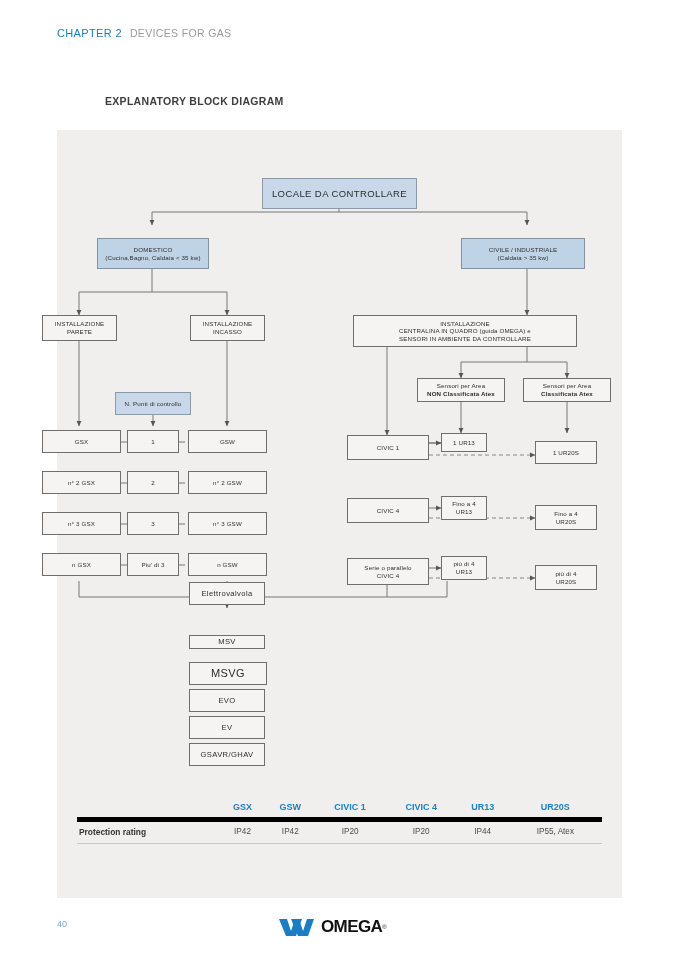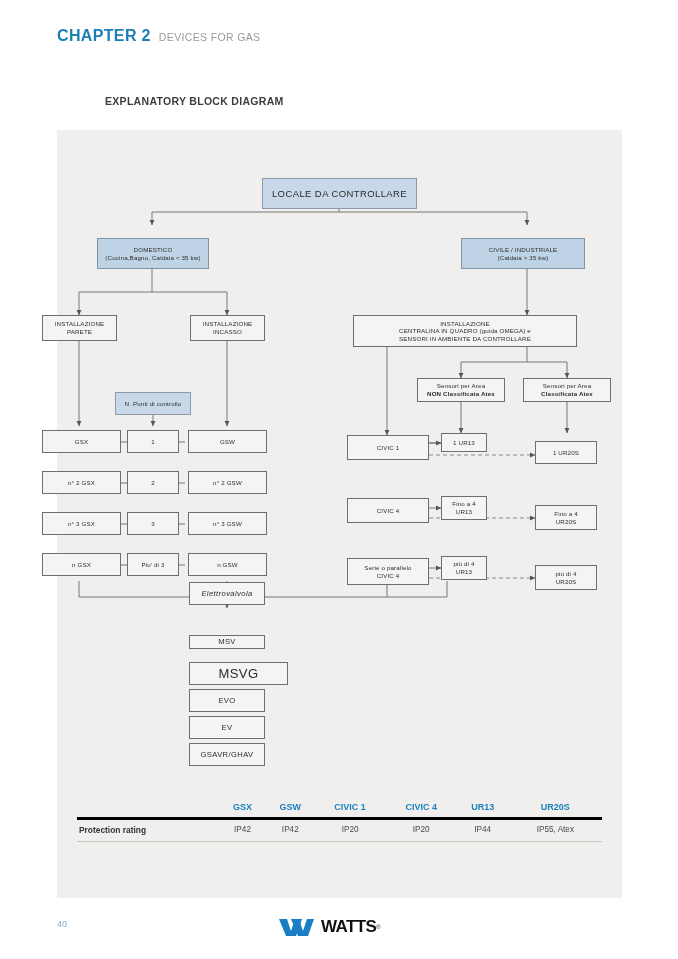--- a/index.html
+++ b/index.html
@@ -6,21 +6,21 @@
   body{
     width:678px;height:959px;
     background:#ffffff;
     font-family:"Liberation Sans", sans-serif;
     color:#3a3a3a;
     position:relative;
     overflow:hidden;
   }
   
   .page-header{position:absolute;left:57px;top:27px;display:flex;align-items:baseline;gap:8px;}
-  .chapter-label{font-size:16px;font-weight:bold;letter-spacing:.35px;color:#1a7fb5;text-align:center;}
+  .chapter-label{font-size:11px;font-weight:normal;letter-spacing:.35px;color:#1a7fb5;text-align:center;}
   .chapter-title{font-size:10.5px;font-weight:normal;letter-spacing:.35px;color:#9a9a9a;}
   .section-title{position:absolute;left:57px;top:95px;font-size:10.5px;font-weight:bold;letter-spacing:.3px;color:#3d3d3d;padding-left:48px;}
 
   
   .panel{position:absolute;left:57px;top:130px;width:565px;height:768px;background:#f0efed;}
   .diagram{position:absolute;left:0;top:0;width:565px;height:640px;}
 
   .node{position:absolute;box-sizing:border-box;display:flex;align-items:center;justify-content:center;
         text-align:center;line-height:1.22;background:#f3f2f0;border:1px solid #6e6e6e;
         font-size:6.2px;color:#2e2e2e;letter-spacing:.15px;}
@@ -35,21 +35,21 @@
   .wires{position:absolute;left:0;top:0;width:565px;height:640px;pointer-events:none;}
 
   
   .spec-table{position:absolute;left:20px;top:672px;width:525px;}
   .spec-table table{border-collapse:collapse;width:100%;}
   .spec-table th,.spec-table td{padding:0;}
   .spec-table th.rowhead,.spec-table td.rowhead{text-align:left;font-size:8.4px;font-weight:bold;color:#333;
       padding:5px 0 5px 2px;width:140px;}
   .spec-table th.colhead{font-size:9px;font-weight:bold;color:#1b81bf;text-align:center;padding:0 0 5px;}
   .spec-table td.val{font-size:8.2px;color:#4a4a4a;text-align:center;padding:5px 2px;line-height:1.28;}
-  .spec-table tr.hrule td,.spec-table tr.hrule th{border-top:3px solid #000000;}
+  .spec-table tr.hrule td,.spec-table tr.hrule th{border-top:5px solid #000000;}
   .spec-table tr.botrule td,.spec-table tr.botrule th{border-top:1px solid #c9c7c4;height:1px;padding:0;}
 
   
   .page-number{position:absolute;left:57px;top:919px;font-size:9px;color:#7fa9c9;}
   .logo{position:absolute;left:278px;top:917px;display:flex;align-items:center;}
   .logo-mark{display:block;}
   .logo-text{font-size:17px;font-weight:bold;letter-spacing:-0.6px;color:#111;margin-left:1px;}
   .logo-reg{font-size:6px;vertical-align:super;color:#111;}
 </style>
 </head>
@@ -251,27 +251,27 @@
       </div>
     <div class="node white" style="left:478px;top:375px;width:62px;height:25px;flex-direction:column;">
       <span class="ln">Fino a 4</span>
       <span class="ln">UR20S</span>
       </div>
     <div class="node white" style="left:478px;top:435px;width:62px;height:25px;flex-direction:column;">
       <span class="ln">più di 4</span>
       <span class="ln">UR20S</span>
       </div>
 
-    <div class="node white big" style="left:132px;top:452px;width:76px;height:23px;font-size:7.6px;font-style:italic;">
+    <div class="node white big" style="left:132px;top:452px;width:76px;height:23px;font-size:7.6px;">
       <span>Elettrovalvola</span>
       </div>
     <div class="node white big" style="left:132px;top:505px;width:76px;height:14px;font-size:7.6px;">
       <span>MSV</span>
       </div>
-    <div class="node white big" style="left:132px;top:532px;width:99px;height:23px;font-size:13px;">
+    <div class="node white big" style="left:132px;top:532px;width:78px;height:23px;font-size:11px;">
       <span>MSVG</span>
       </div>
     <div class="node white big" style="left:132px;top:559px;width:76px;height:23px;font-size:7.6px;">
       <span>EVO</span>
       </div>
     <div class="node white big" style="left:132px;top:586px;width:76px;height:23px;font-size:7.6px;">
       <span>EV</span>
       </div>
     <div class="node white big" style="left:132px;top:613px;width:76px;height:23px;font-size:7.6px;text-align:right;">
       <span>GSAVR/GHAV</span>
@@ -317,15 +317,15 @@
 
 </div>
 
 <div class="page-number">40</div>
 
 <div class="logo">
   <svg class="logo-mark" width="42" height="19" viewBox="0 0 42 19">
     <path d="M1,1 L9,1 L13,13 L17,1 L24,1 L18,18 L8,18 z" fill="#1b7ec4"></path>
     <path d="M13,1 L21,1 L25,13 L29,1 L36,1 L30,18 L20,18 z" fill="#1b7ec4"></path>
   </svg>
-  <span class="logo-text">WATTS</span>
+  <span class="logo-text">OMEGA</span>
   <span class="logo-reg">®</span>
 </div>
 
 </body></html>

